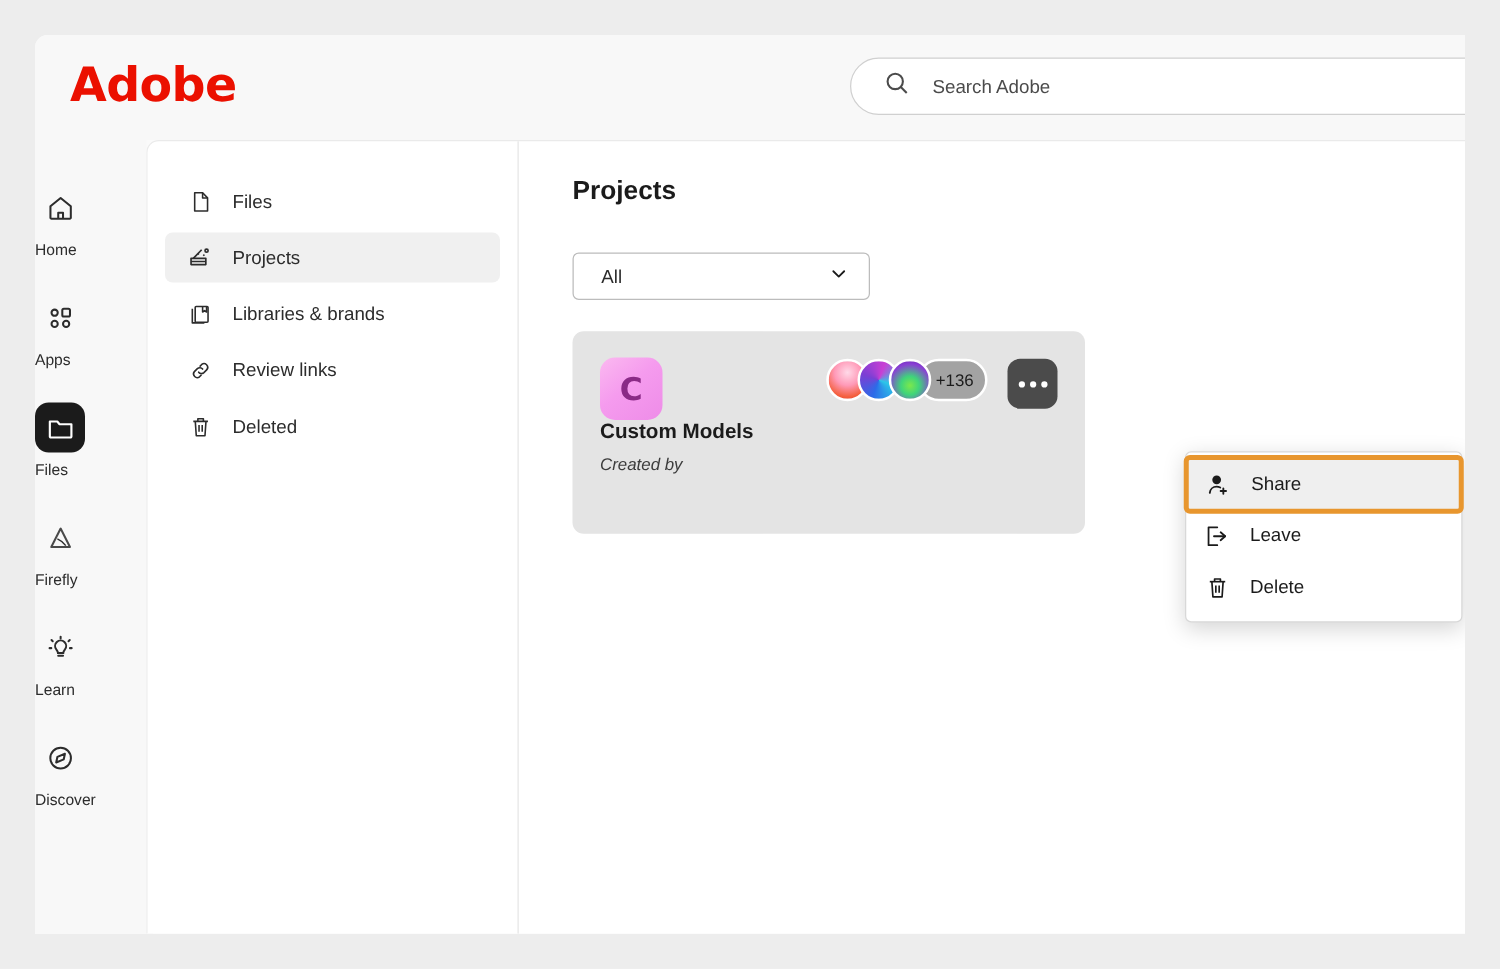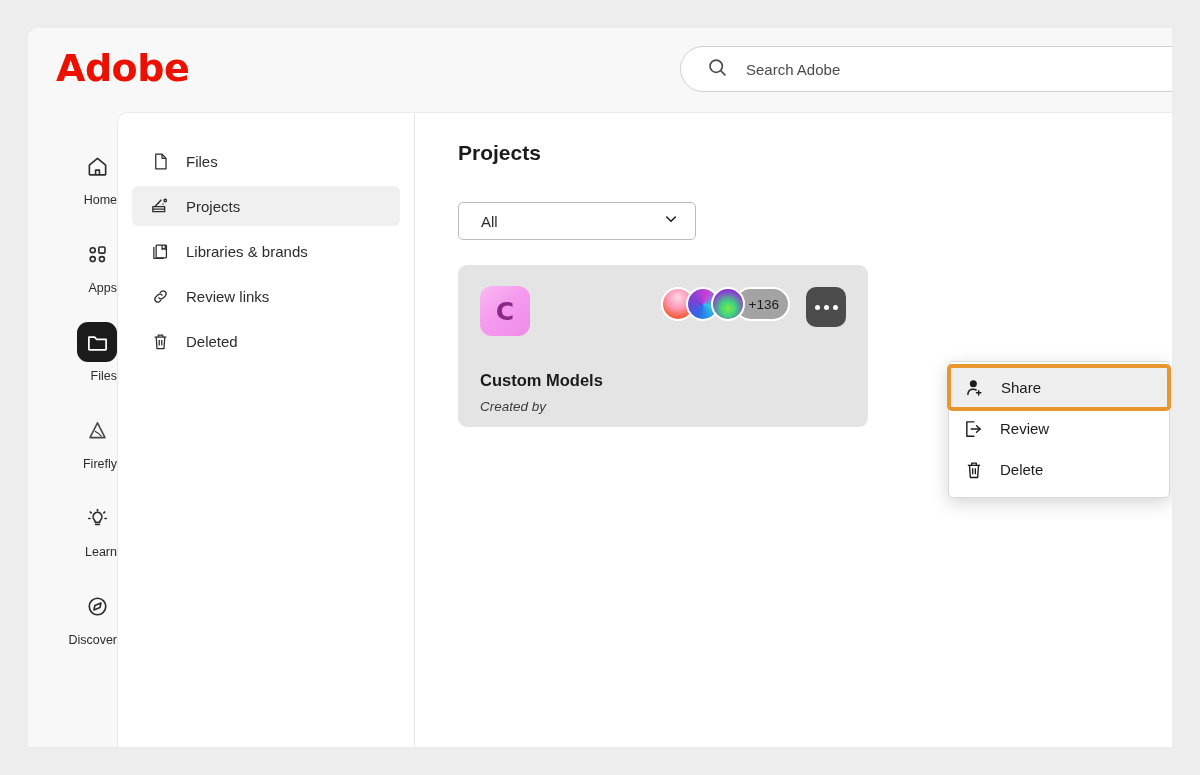--- a/index.html
+++ b/index.html
@@ -42,21 +42,21 @@
   
   #rail {
     position: absolute; left: 0; top: 84px;
     width: 89px; height: 635px;
     background: #F8F8F8;
     padding-top: 34px;
   }
   .rail-item {
     width: 100%;
     display: flex; flex-direction: column;
-    align-items: flex-end; gap: 7px;
+    align-items: flex-start; gap: 7px;
     margin-bottom: 27px; cursor: pointer;
   }
   .rail-ico {
     width: 40px; height: 40px;
     display: flex; align-items: center; justify-content: center;
     border-radius: 11px;
   }
   .rail-item.active .rail-ico { background: #1B1B1B; }
   .rail-item.active .rail-ico svg { stroke: #FFFFFF; }
   .rail-lbl { font-size: 12.5px; color: #2C2C2C; }
@@ -104,21 +104,21 @@
     background: #E4E4E4; border-radius: 9px;
     position: relative; padding: 21px 22px;
   }
   #proj-icon {
     width: 50px; height: 50px; border-radius: 12px;
     background: linear-gradient(140deg,#FBB9F0 0%,#F59BEE 45%,#EE8CE8 100%);
     display: flex; align-items: center; justify-content: center;
     font-size: 25px; font-weight: bold; color: #8A2A86;
     font-family: "DejaVu Sans", sans-serif;
   }
-  #proj-title { margin-top: 35px; font-size: 16.5px; font-weight: bold; color: #1B1B1B; }
+  #proj-title { font-size: 16.5px; font-weight: bold; color: #1B1B1B; }
   #proj-sub { margin-top: 9px; font-size: 13.5px; color: #3C3C3C; font-style: italic; }
   #avatars {
     position: absolute; right: 78px; top: 22px;
     display: flex; align-items: center;
   }
   .av {
     width: 34px; height: 34px; border-radius: 50%;
     border: 2.5px solid #FFFFFF; margin-left: -9px;
     background-size: cover; position: relative;
   }
@@ -363,21 +363,21 @@
 
 
         <div class="ctx-item">
           <span class="ctx-ico">
             <svg width="20" height="20" viewBox="0 0 24 24" fill="none" stroke="#1B1B1B" stroke-width="1.7" stroke-linecap="round" stroke-linejoin="round">
               <path d="M11.8 3.4H3.4v17.2h8.4"></path>
               <path d="M15 8.2 19.4 12 15 15.8"></path>
                 <path d="M8.6 12h10.6"></path>
             </svg>
           </span>
-          <span>Review</span>
+          <span>Leave</span>
         </div>
 
         <div class="ctx-item">
           <span class="ctx-ico">
             <svg width="20" height="20" viewBox="0 0 24 24" fill="none" stroke="#1B1B1B" stroke-width="1.6" stroke-linejoin="round">
               <path d="M4.6 6.4h14.8"></path>
                 <path d="M9.2 6.4V3.8h5.6v2.6"></path>
               <path d="M6.6 6.4 7.6 21h8.8l1-14.6"></path>
                 <path d="M10.4 10v7M13.6 10v7"></path>
             </svg>

